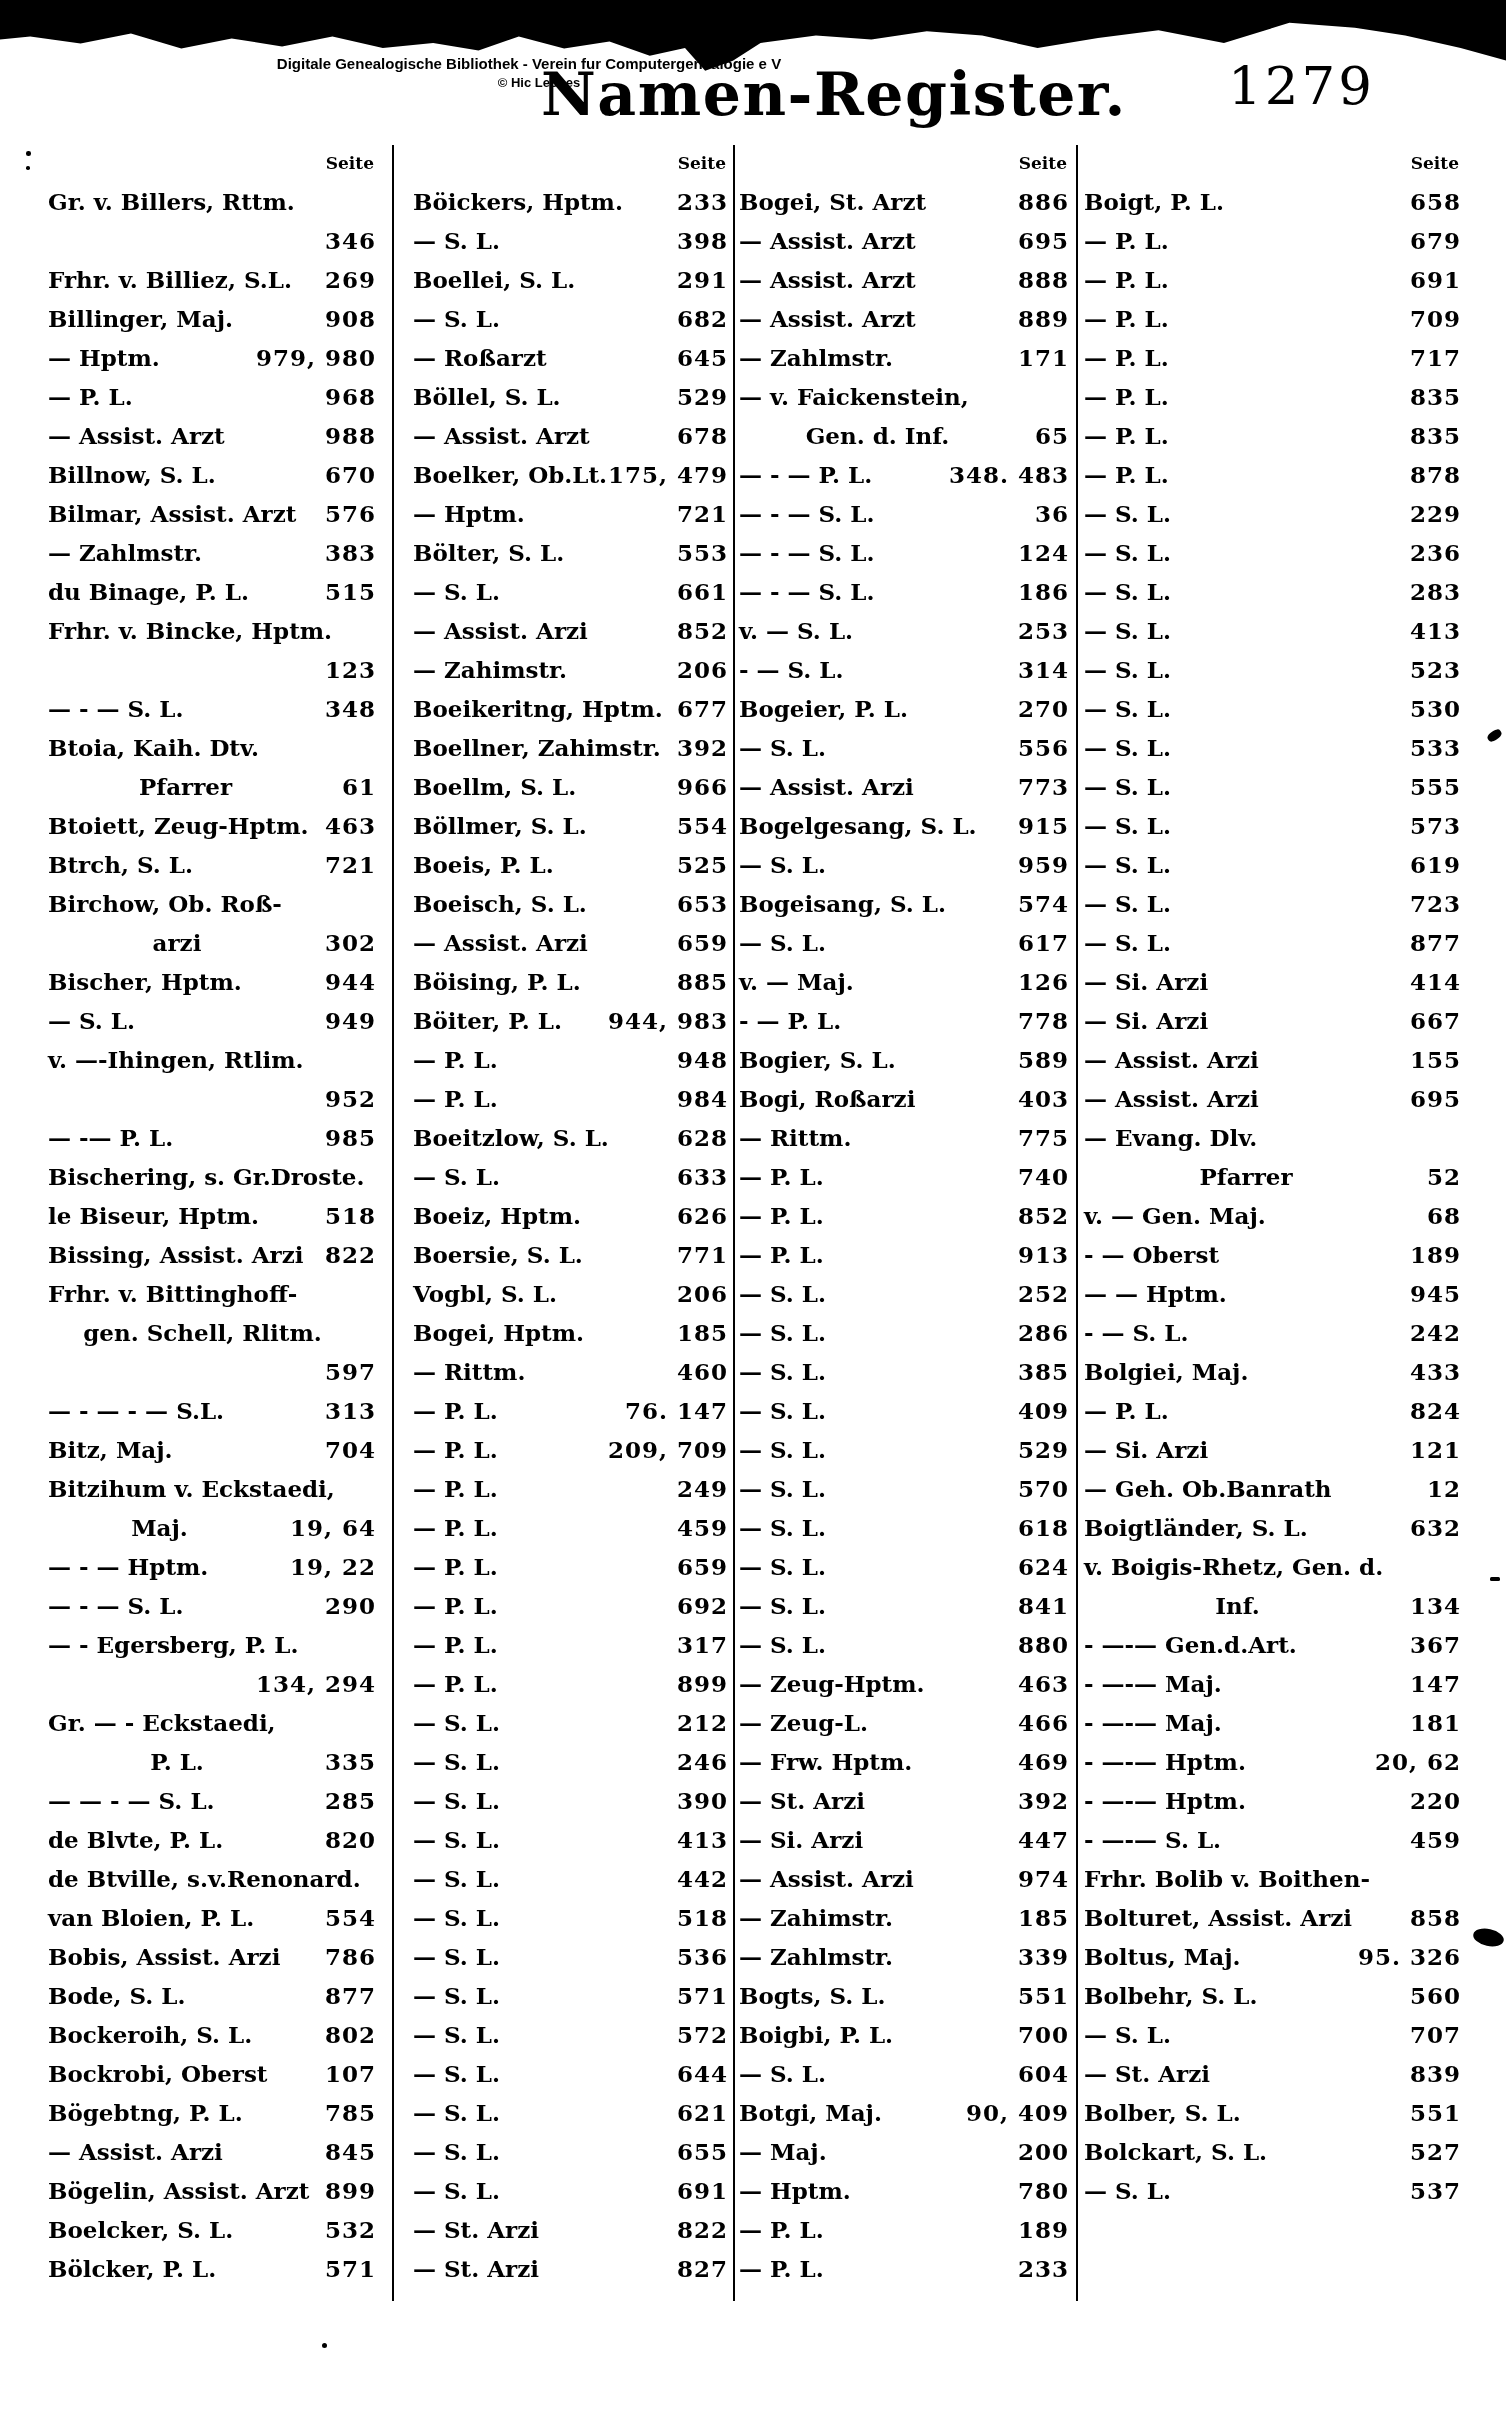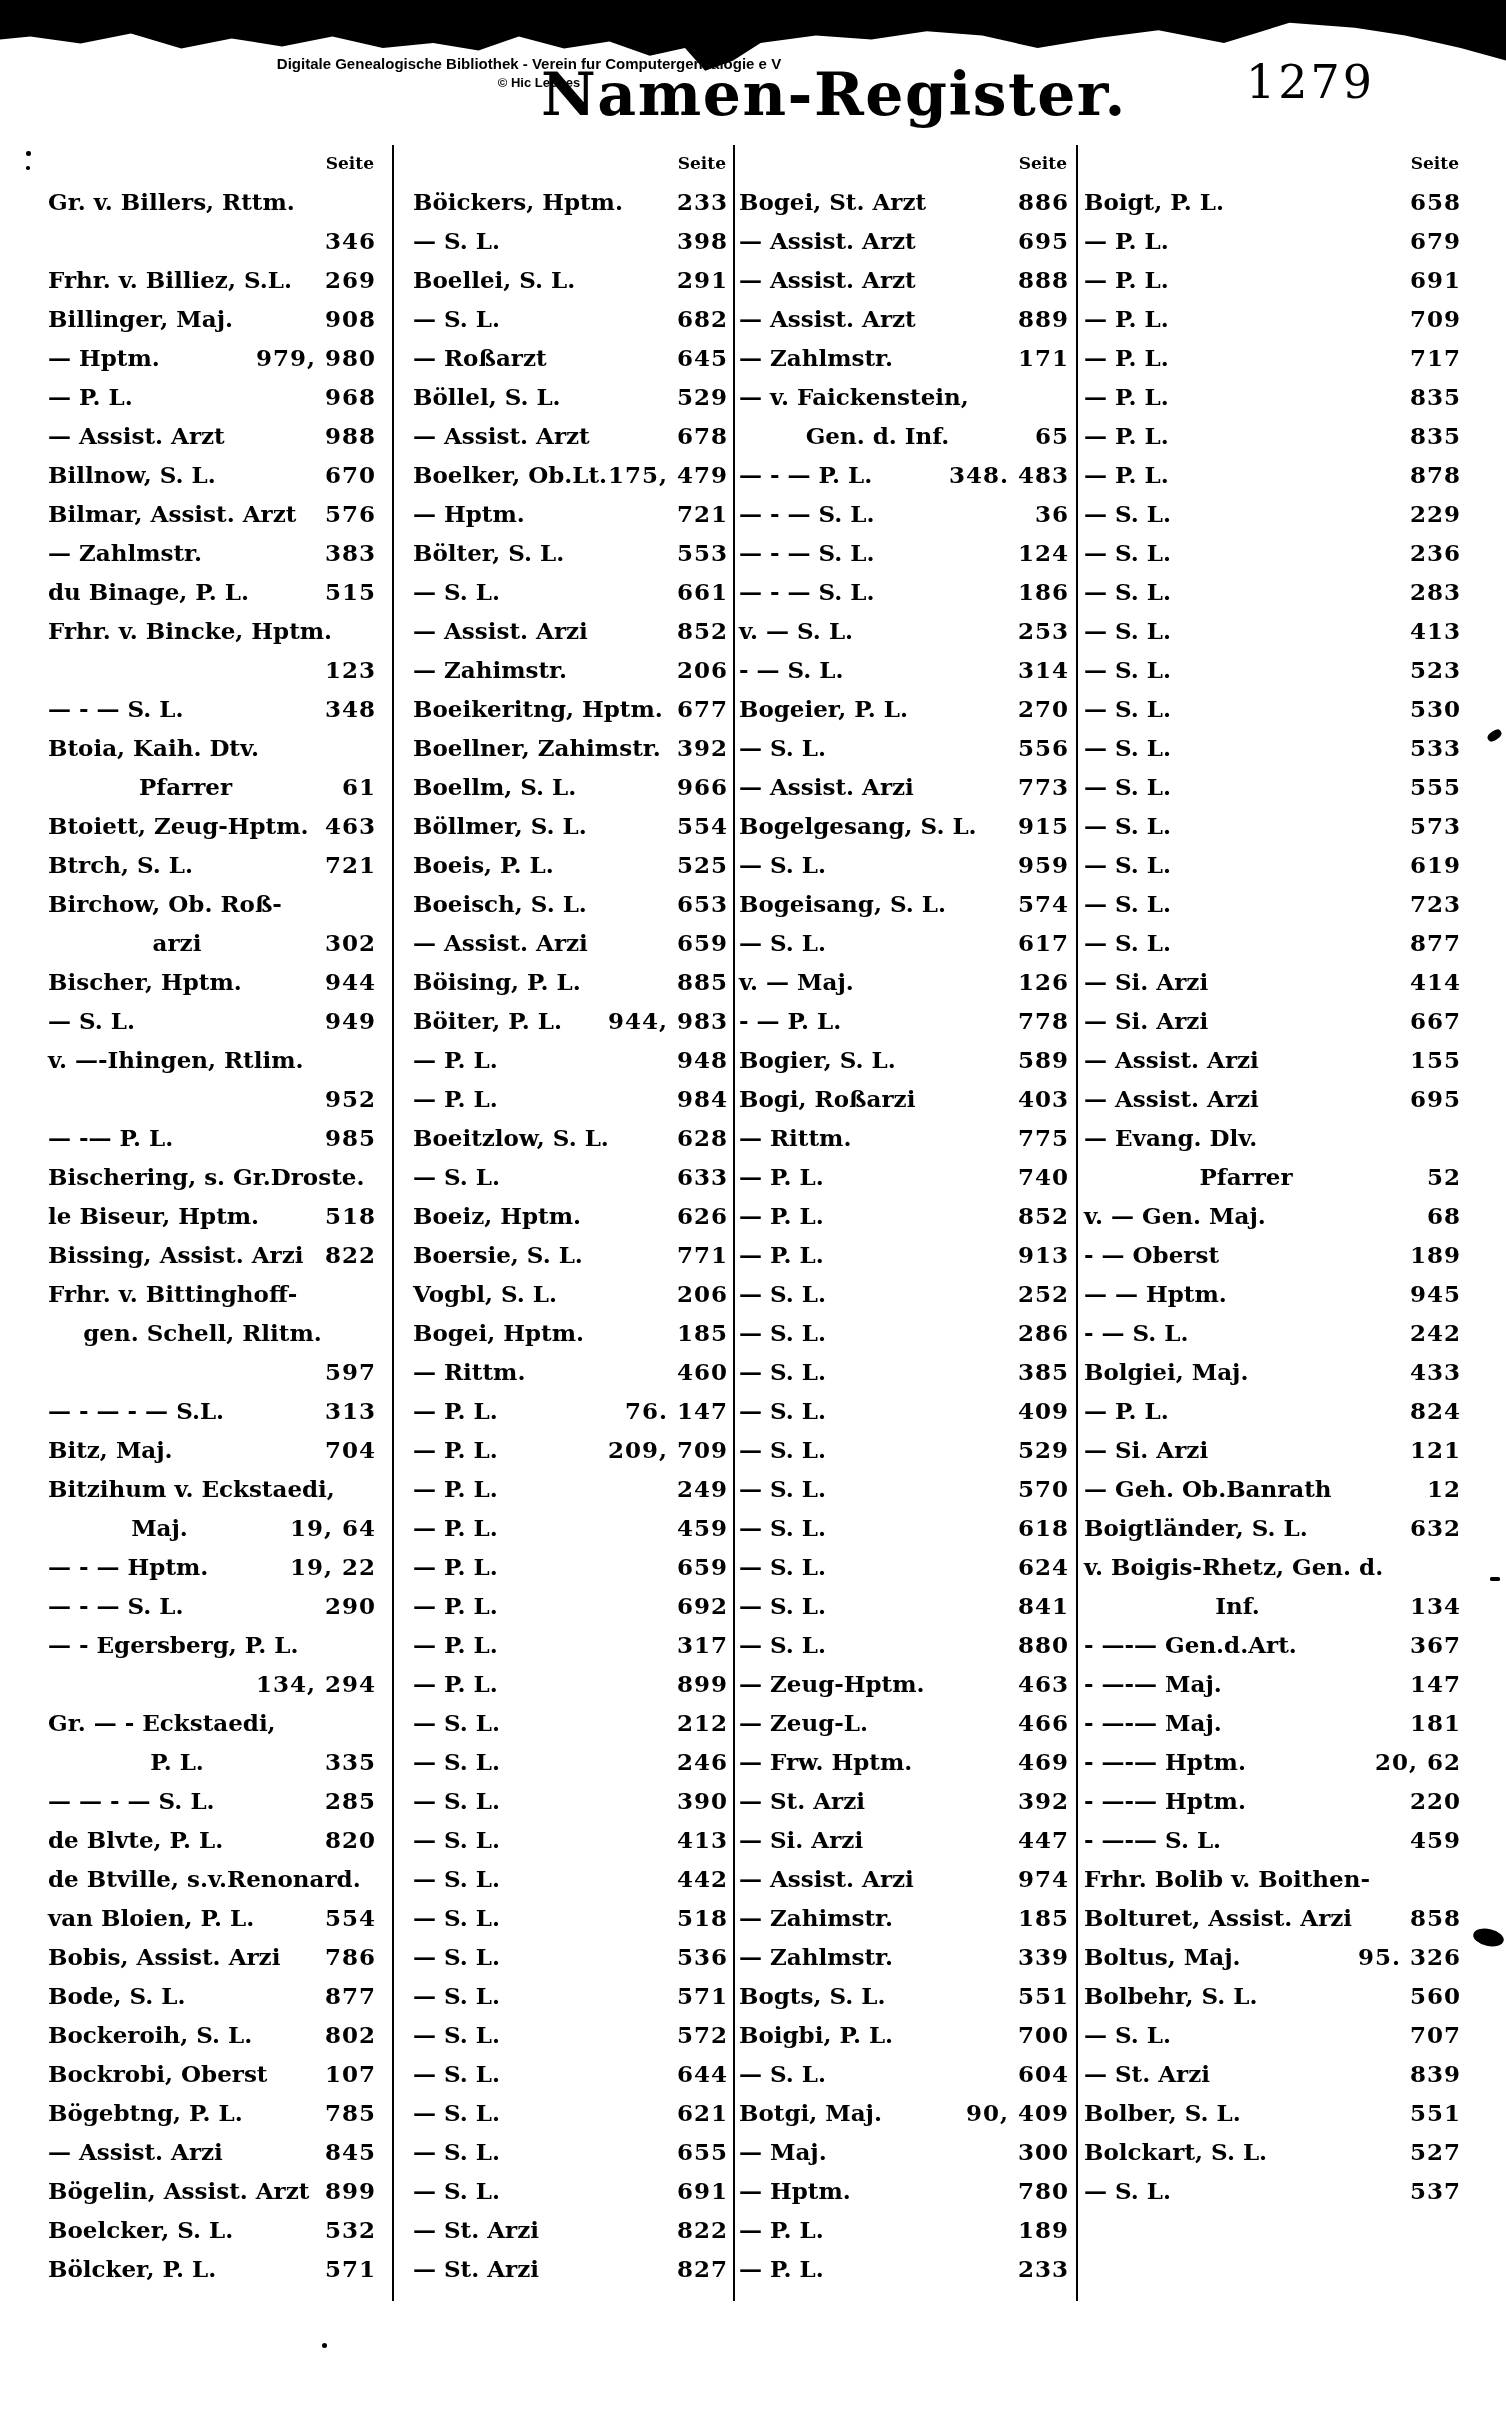--- a/index.html
+++ b/index.html
@@ -12,21 +12,21 @@
     position:absolute;top:54px;left:0;width:1058px;text-align:center;
     font-family:"Liberation Sans",sans-serif;font-weight:700;font-size:15px;line-height:19px;
   }
   .watermark .wm2{font-size:13px;font-weight:700;padding-left:20px;}
   .page-title{
     position:absolute;top:59px;left:541px;font-size:60px;font-weight:700;
     letter-spacing:1.5px;font-family:"DejaVu Serif",serif;
   }
   .page-number{
     position:absolute;top:55px;left:1209px;width:166px;text-align:right;
-    font-size:46px;font-family:"DejaVu Serif",serif;font-weight:400;letter-spacing:3px;
+    font-size:53px;font-family:"DejaVu Serif",serif;font-weight:400;letter-spacing:3px;
   }
   .col{position:absolute;top:145px;}
   .col-1{left:48px;width:328px;}
   .col-2{left:413px;width:315px;}
   .col-3{left:739px;width:330px;}
   .col-4{left:1084px;width:377px;}
   .seite{
     text-align:right;font-size:17px;font-weight:700;height:37px;line-height:37px;
     padding-right:2px;
   }
@@ -705,21 +705,21 @@
       <div class="row">
         <span class="name">— S. L.</span>
         <span class="page">604</span>
       </div>
       <div class="row">
         <span class="name">Botgi, Maj.</span>
         <span class="page">90, 409</span>
       </div>
       <div class="row">
         <span class="name">— Maj.</span>
-        <span class="page">300</span>
+        <span class="page">200</span>
       </div>
       <div class="row">
         <span class="name">— Hptm.</span>
         <span class="page">780</span>
       </div>
       <div class="row">
         <span class="name">— P. L.</span>
         <span class="page">189</span>
       </div>
       <div class="row">

